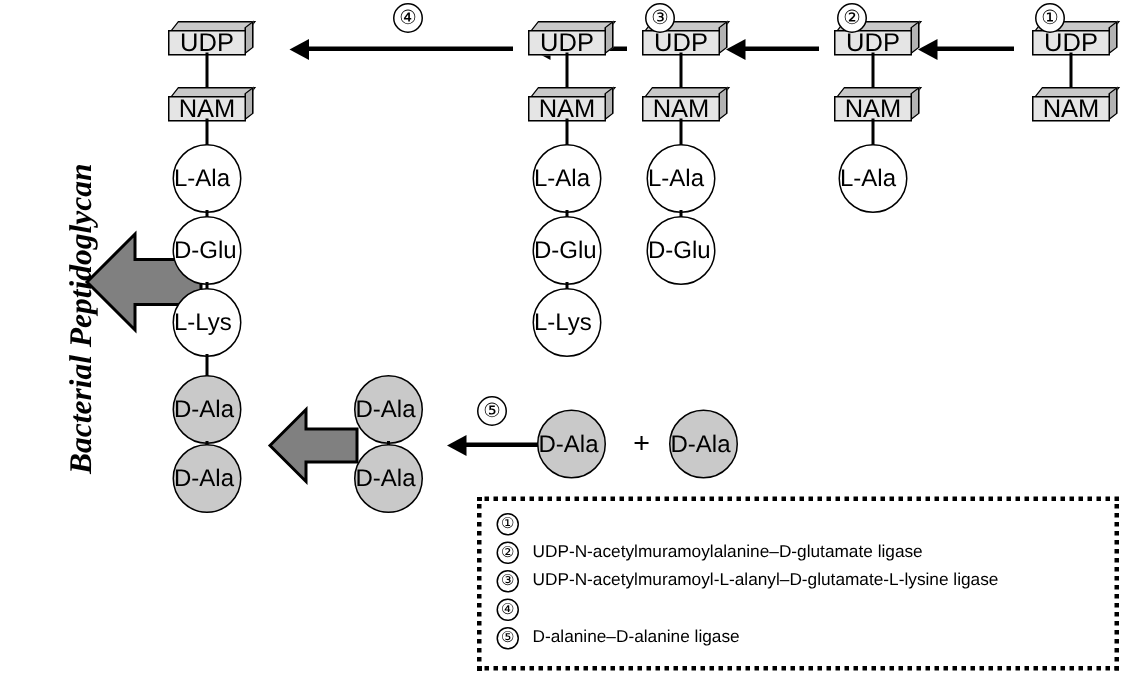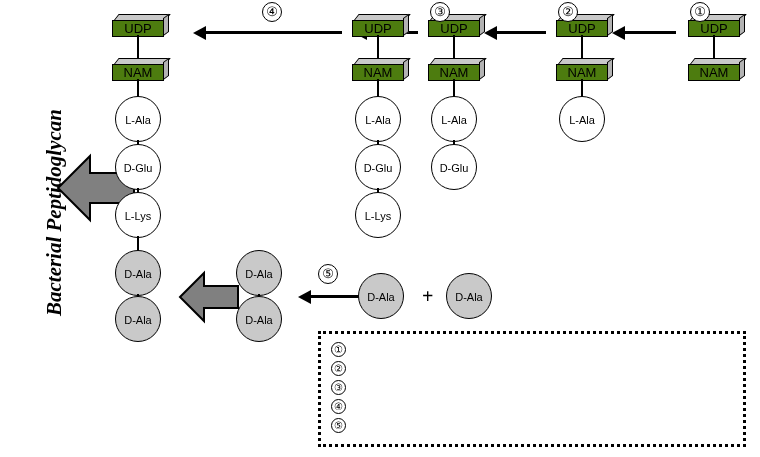--- a/index.html
+++ b/index.html
@@ -41,23 +41,23 @@
     width: 54px;
     height: 20px;
   }
   .box3d .face {
     position: absolute;
     left: 0;
     top: 6px;
     width: 52px;
     height: 17px;
     border: 1px solid #000;
-    background: #4d7c0f;
-    box-sizing: border-box;
-    font-size: 13px;
+    background: #e5e5e5;
+    box-sizing: border-box;
+    font-size: 17px;
     line-height: 15px;
     text-align: center;
     font-family: "Liberation Sans", sans-serif;
   }
   .box3d .top {
     position: absolute;
     left: 4px;
     top: 0px;
     width: 52px;
     height: 7px;
@@ -78,23 +78,23 @@
     transform: skewY(-38deg);
   }
 
   
   .circ {
     width: 46px;
     height: 46px;
     border-radius: 50%;
     border: 1px solid #000;
     background: #ffffff;
-    font-size: 11px;
+    font-size: 16px;
     line-height: 46px;
-    text-align: center;
+    text-align: left;
     box-sizing: border-box;
   }
   .circ.grey { background: #c9c9c9; }
 
   
   .stem {
     width: 2px;
     background: #000;
   }
 
@@ -300,35 +300,38 @@
     <div class="legend-row">
       <div class="legend-num">
         <div class="stepnum">①</div>
       </div>
     </div>
 
     <div class="legend-row">
       <div class="legend-num">
         <div class="stepnum">②</div>
       </div>
+      <div class="legend-text">UDP-N-acetylmuramoylalanine–D-glutamate ligase</div>
     </div>
 
     <div class="legend-row">
       <div class="legend-num">
         <div class="stepnum">③</div>
       </div>
+      <div class="legend-text">UDP-N-acetylmuramoyl-L-alanyl–D-glutamate-L-lysine ligase</div>
     </div>
 
     <div class="legend-row">
       <div class="legend-num">
         <div class="stepnum">④</div>
       </div>
     </div>
 
     <div class="legend-row">
       <div class="legend-num">
         <div class="stepnum">⑤</div>
       </div>
+      <div class="legend-text">D-alanine–D-alanine ligase</div>
     </div>
 
   </div>
 
 </div>
 
 </body></html>

